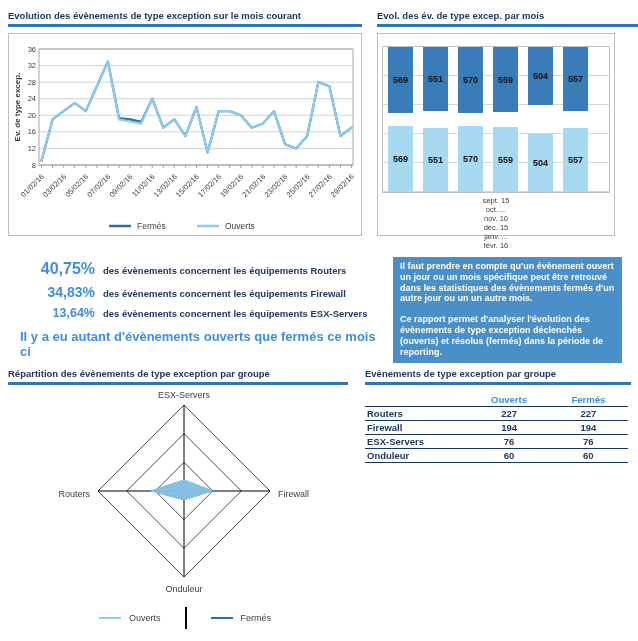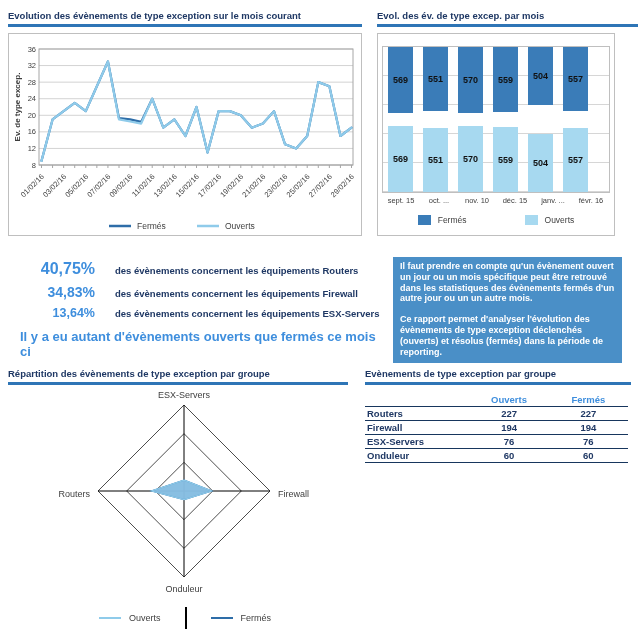--- a/index.html
+++ b/index.html
@@ -24,34 +24,34 @@
   #bar-plot{position:relative;margin:0 2px;height:145px;border:1px solid #BFBFBF;
     background:repeating-linear-gradient(to bottom,#ffffff 0px,#ffffff 28px,#D6D6D6 28px,#D6D6D6 29px);}
   .band{position:absolute;left:0;right:16px;display:flex;}
   #band-top{top:0;height:72px;}
   #band-bottom{bottom:0;height:73px;}
   .bcell{flex:1;display:flex;justify-content:center;}
   #band-top .bcell{align-items:flex-start;}
   #band-bottom .bcell{align-items:flex-end;}
   .bar{width:25px;display:flex;align-items:center;justify-content:center;}
   .bar-v{font-size:9px;font-weight:bold;color:#111;}
-  #bar-xlabels{display:flex;margin:3px 2px 0 2px;}
+  #bar-xlabels{display:flex;margin:3px 2px 0 2px;flex-direction:column;}
   .xcell{flex:1;text-align:center;font-size:7.5px;color:#404040;white-space:nowrap;}
   #bar-legend{display:flex;justify-content:center;align-items:center;gap:58px;
               margin-top:10px;font-size:8.5px;color:#404040;}
   .legitem{display:flex;align-items:center;}
   .sw{width:13px;height:10px;display:inline-block;margin-right:7px;}
 
   
   #stats{left:20px;top:260px;width:368px;}
   .stat-row{display:flex;align-items:baseline;margin-bottom:6px;}
   .stat-pct{width:58px;text-align:right;color:#3E8EDD;font-weight:bold;flex:0 0 58px;margin-left:17px;}
   .s1 .stat-pct{font-size:16px;} .s2 .stat-pct{font-size:14px;}
   .s3 .stat-pct{font-size:12.5px;} .s4 .stat-pct{font-size:10px;}
-  .stat-text{margin-left:20px;font-size:9.5px;color:#1F3864;font-weight:bold;}
+  .stat-text{margin-left:8px;font-size:9.5px;color:#1F3864;font-weight:bold;}
   .stat-note{margin-top:9px;color:#3E8EDD;font-weight:bold;font-size:13px;}
 
   
   #info-box{left:393px;top:257px;width:229px;box-sizing:border-box;background:#4A8FC7;
             color:#fff;font-size:9px;font-weight:bold;line-height:1.2;padding:4px 7px 6px 7px;}
   #info-box p{margin:0;}
   #info-box p + p{margin-top:10px;}
 
   
   #blk-radar{left:8px;top:368px;width:340px;}

